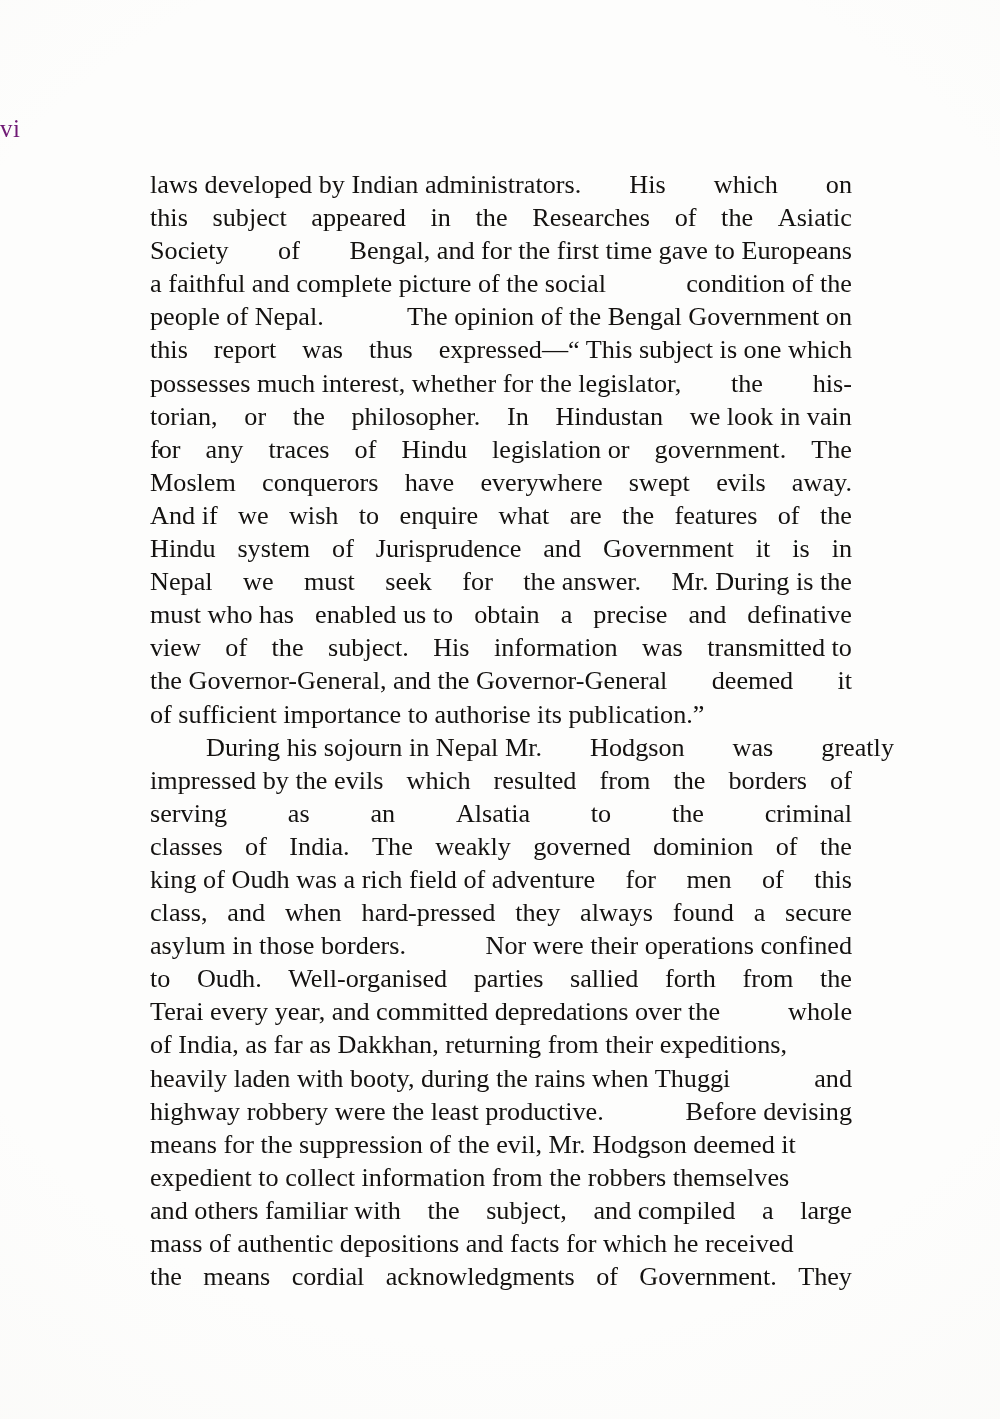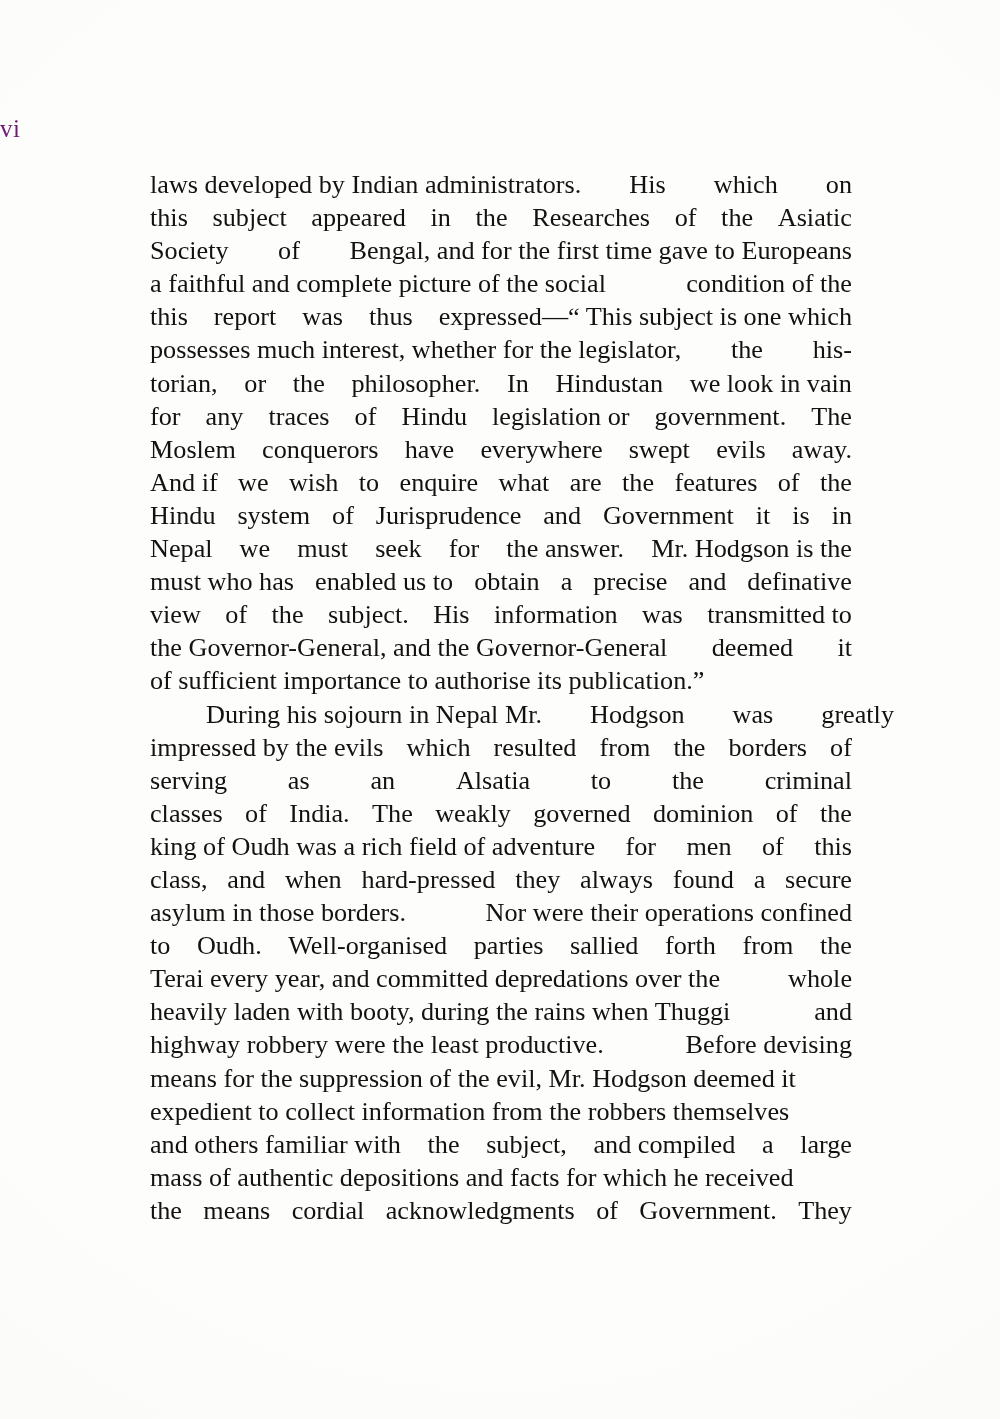--- a/index.html
+++ b/index.html
@@ -113,20 +113,26 @@
           </span>
         </div>
         <div class="line">
           <span class="j">
             <span class="g">a faithful and complete picture of the social</span>
             <span class="g">condition of the</span>
           </span>
         </div>
         <div class="line">
           <span class="j">
+            <span class="g">people of Nepal.</span>
+            <span class="g">The opinion of the Bengal Government on</span>
+          </span>
+        </div>
+        <div class="line">
+          <span class="j">
             <span class="g">this</span>
             <span class="g">report</span>
             <span class="g">was</span>
             <span class="g">thus</span>
             <span class="g">expressed—“ This subject is one which</span>
           </span>
         </div>
         <div class="line">
           <span class="j">
             <span class="g">possesses much interest, whether for the legislator,</span>
@@ -197,21 +203,21 @@
           </span>
         </div>
         <div class="line">
           <span class="j">
             <span class="g">Nepal</span>
             <span class="g">we</span>
             <span class="g">must</span>
             <span class="g">seek</span>
             <span class="g">for</span>
             <span class="g">the answer.</span>
-            <span class="g">Mr. Hodgson is the</span>
+            <span class="g">Mr. During is the</span>
           </span>
         </div>
         <div class="line">
           <span class="j">
             <span class="g">must who has</span>
             <span class="g">enabled us to</span>
             <span class="g">obtain</span>
             <span class="g">a</span>
             <span class="g">precise</span>
             <span class="g">and</span>
@@ -324,20 +330,25 @@
           </span>
         </div>
         <div class="line">
           <span class="j">
             <span class="g">Terai every year, and committed depredations over the</span>
             <span class="g">whole</span>
           </span>
         </div>
         <div class="line">
           <span class="j">
+            <span class="g">of India, as far as Dakkhan, returning from their expeditions,</span>
+          </span>
+        </div>
+        <div class="line">
+          <span class="j">
             <span class="g">heavily laden with booty, during the rains when Thuggi</span>
             <span class="g">and</span>
           </span>
         </div>
         <div class="line">
           <span class="j">
             <span class="g">highway robbery were the least productive.</span>
             <span class="g">Before devising</span>
           </span>
         </div>

